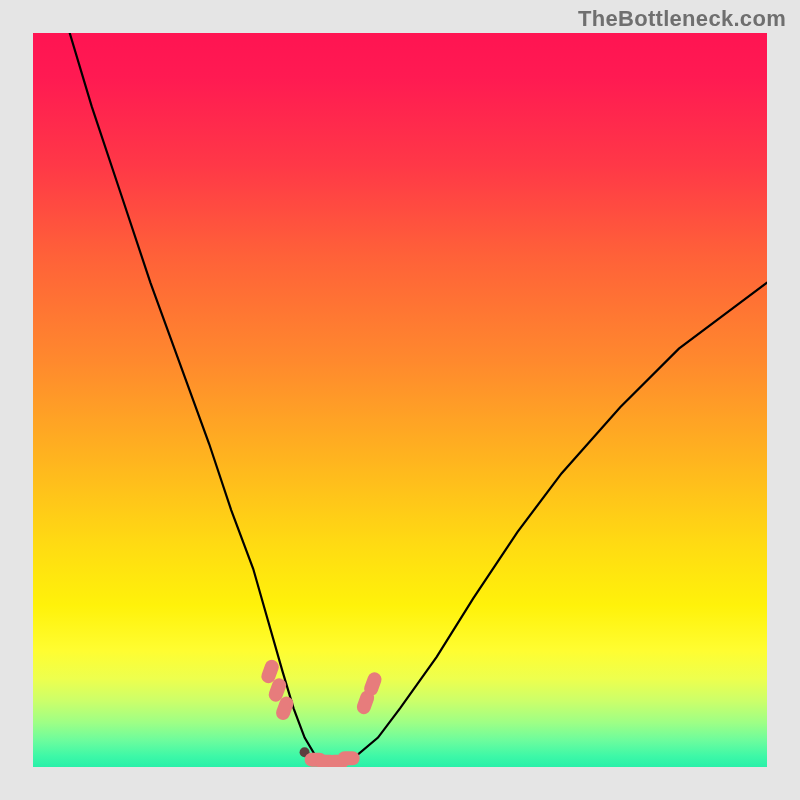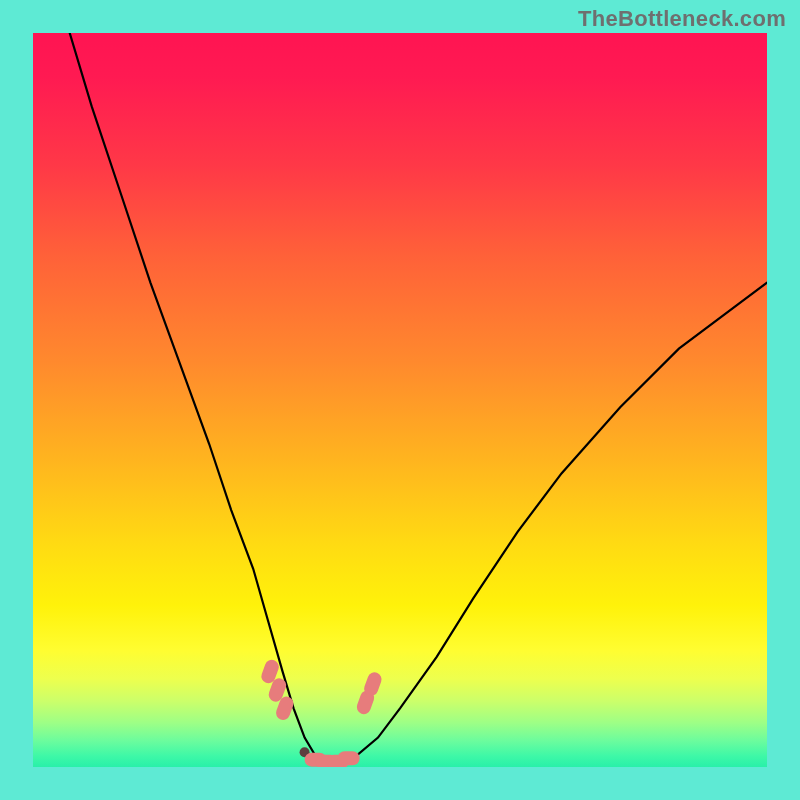--- a/index.html
+++ b/index.html
@@ -8,21 +8,21 @@
     width: 800px;
     height: 800px;
     background: #000;
     overflow: hidden;
     font-family: Arial, Helvetica, sans-serif;
   }
   .frame {
     position: relative;
     width: 800px;
     height: 800px;
-    background: #5eead4;
+    background: #e5e5e5;
   }
   .watermark {
     position: absolute;
     top: 6px;
     right: 14px;
     color: #6f6f6f;
     font-size: 22px;
     font-weight: 600;
     letter-spacing: 0.3px;
     z-index: 5;

